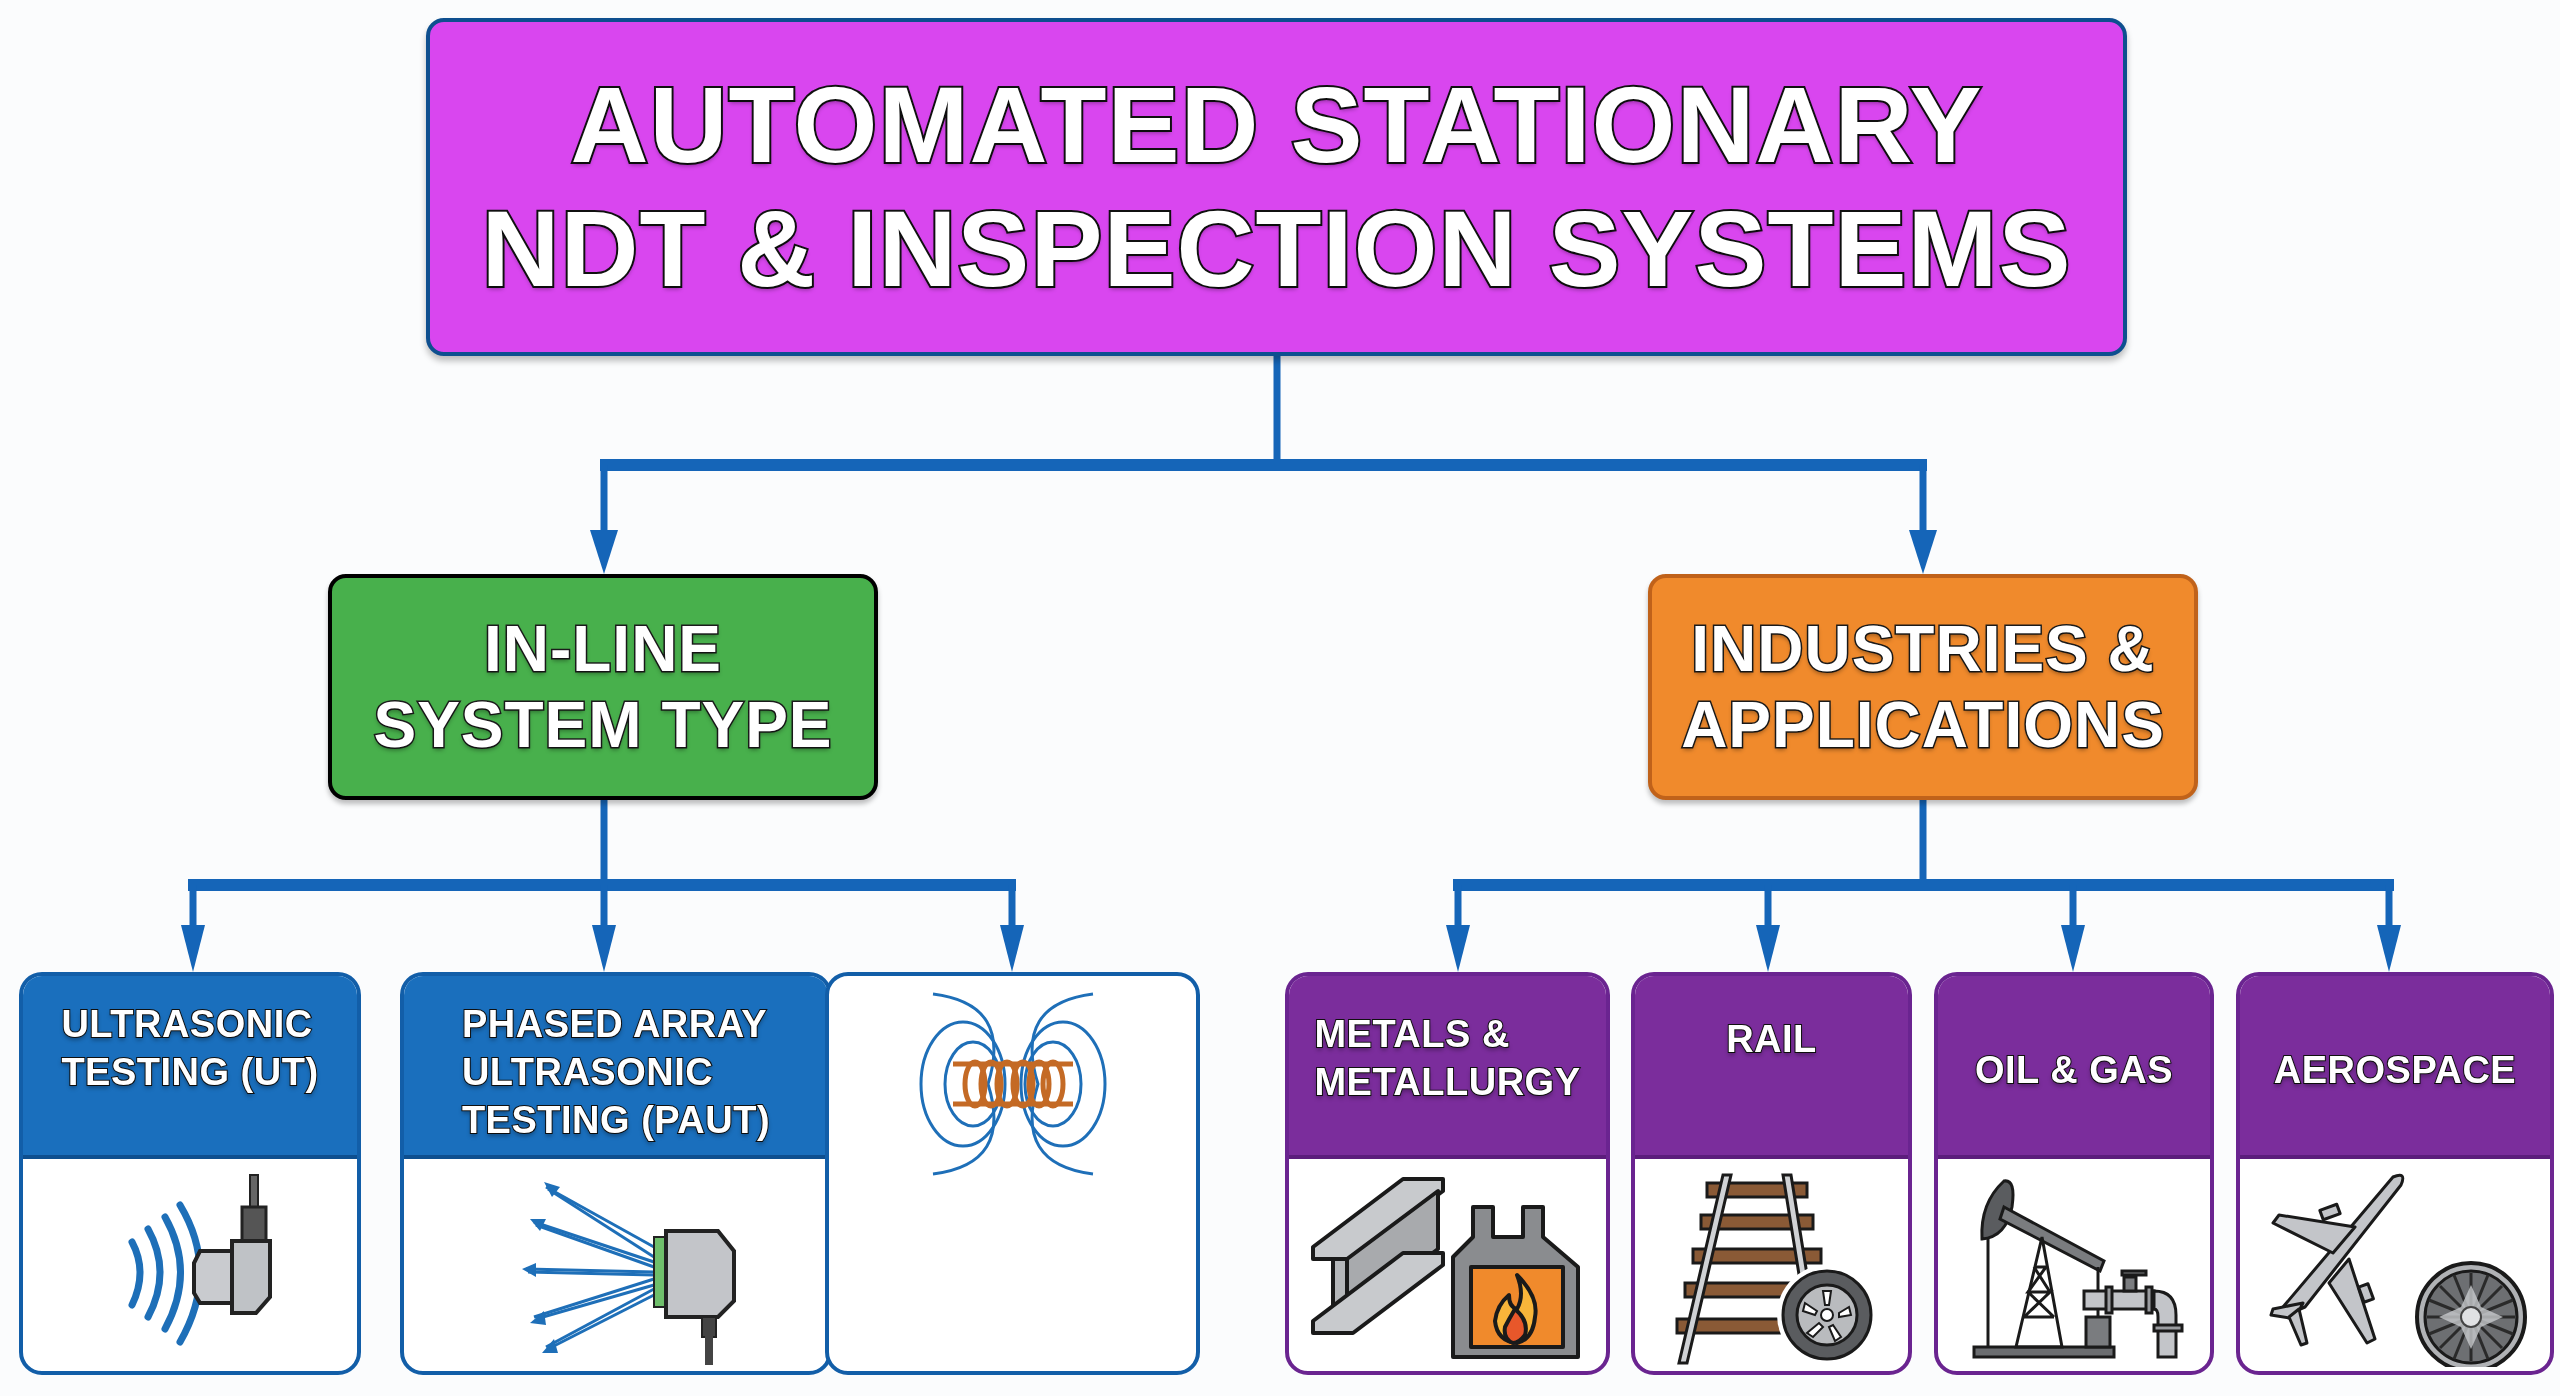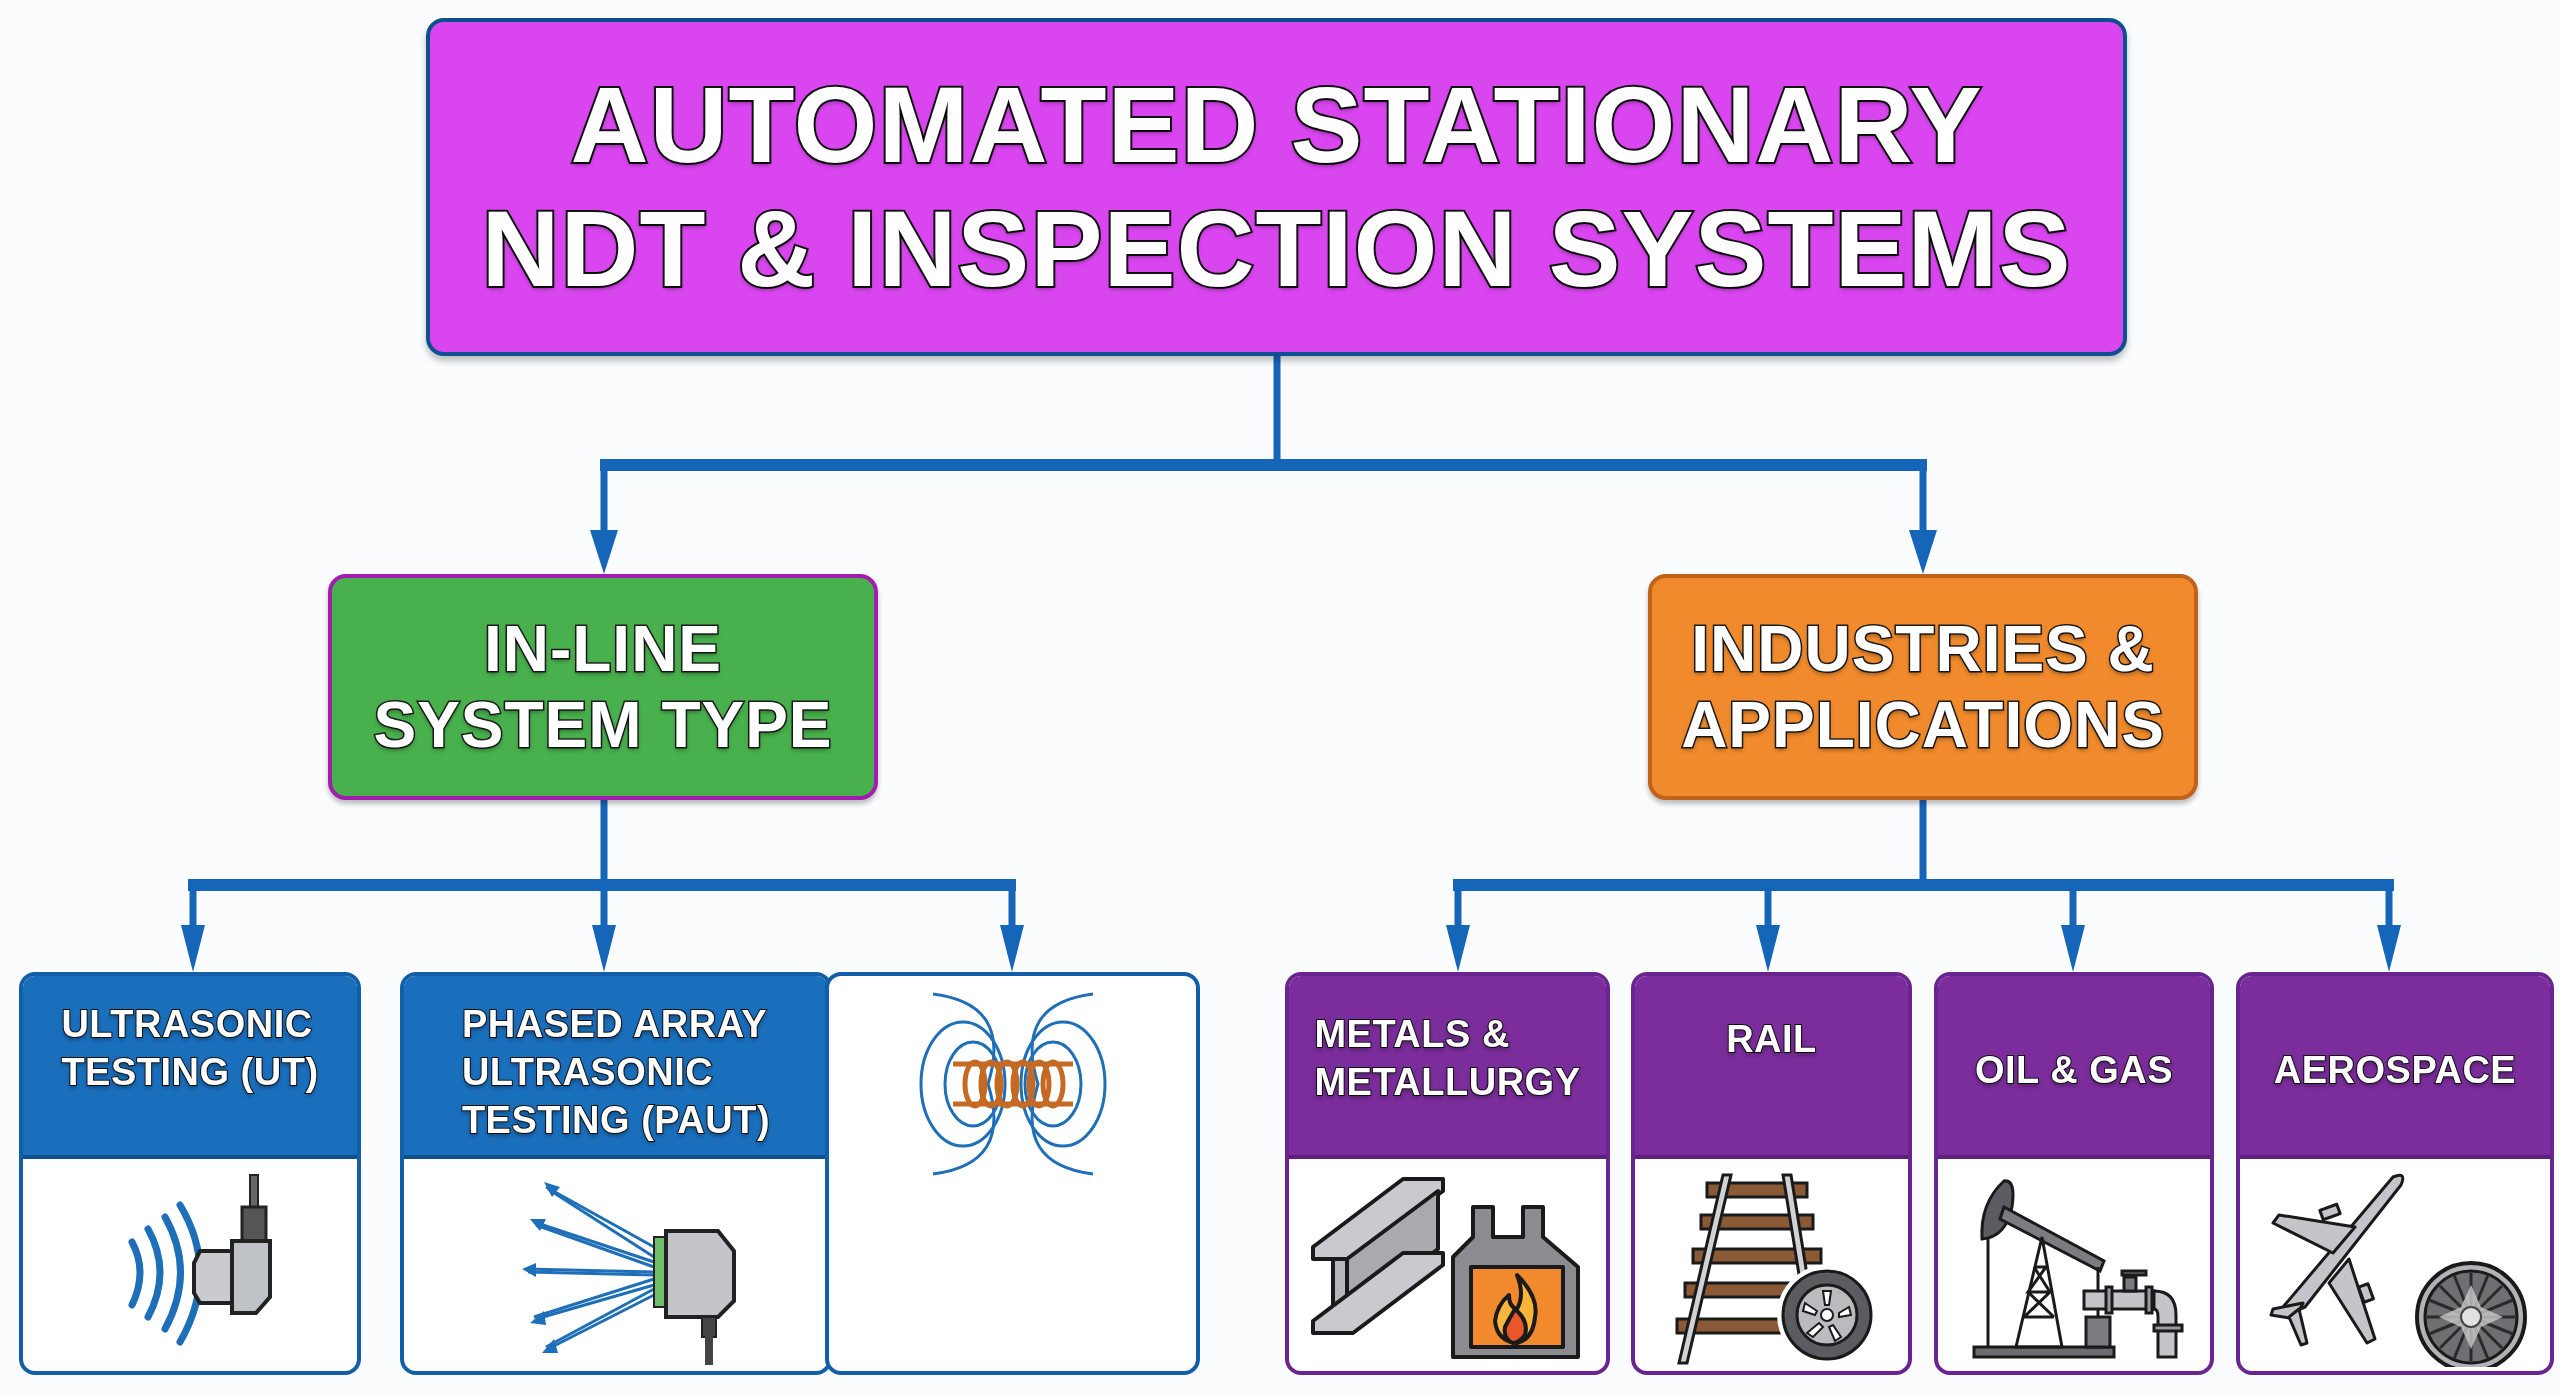--- a/index.html
+++ b/index.html
@@ -1,24 +1,24 @@
 <!DOCTYPE html>
 <html><head>
 <meta charset="utf-8">
 <style>
   html,body{margin:0;padding:0;}
   body{width:2560px;height:1396px;background:#fbfcfd;position:relative;overflow:hidden;font-family:"Liberation Sans",sans-serif;}
   .box{position:absolute;box-sizing:border-box;border-radius:18px;display:flex;align-items:center;justify-content:center;text-align:center;}
   .outlined{color:#fff;font-weight:700;paint-order:stroke fill;-webkit-text-stroke:3px #1c1c1c;text-shadow:0 3px 4px rgba(0,0,0,0.35);white-space:pre-line;letter-spacing:1px;}
   #title{left:426px;top:18px;width:1701px;height:338px;background:#d946ef;border:4px solid #0e4f8f;box-shadow:0 5px 6px rgba(0,0,0,0.25);}
   #title .outlined{font-size:108px;line-height:124px;-webkit-text-stroke:4px #111;}
-  #inline{left:328px;top:574px;width:550px;height:226px;background:#48b04c;border:4px solid #a21caf;box-shadow:0 4px 5px rgba(0,0,0,0.25);}
+  #inline{left:328px;top:574px;width:550px;height:226px;background:#48b04c;border:4px solid #000000;box-shadow:0 4px 5px rgba(0,0,0,0.25);}
   #industries{left:1648px;top:574px;width:550px;height:226px;background:#f08a2c;border:4px solid #c0621a;box-shadow:0 4px 5px rgba(0,0,0,0.25);}
   #inline .outlined,#industries .outlined{font-size:64px;line-height:76px;}
-  .card{position:absolute;top:972px;height:403px;box-sizing:border-box;border-radius:16px;overflow:hidden;background:#fff;}
+  .card{position:absolute;top:972px;height:403px;box-sizing:border-box;border-radius:23px;overflow:hidden;background:#fff;}
   .card.blue{border:4px solid #125ea8;}
   .card.purple{border:4px solid #6a2490;}
   .card .hdr{height:183px;display:flex;justify-content:center;box-sizing:border-box;}
   .card.blue .hdr{background:#1a6fbd;border-bottom:4px solid #0e4f8f;padding-top:24px;}
   .card.purple .hdr{background:#7b2d9c;border-bottom:4px solid #5c1d7c;align-items:flex-start;}
   .card .hdr .outlined{font-size:38px;line-height:48px;-webkit-text-stroke:2px #111;letter-spacing:0.5px;}
   .card .body{height:216px;display:flex;align-items:center;justify-content:center;}
   .card svg{display:block;}
   #connectors{position:absolute;left:0;top:0;}
 </style>

